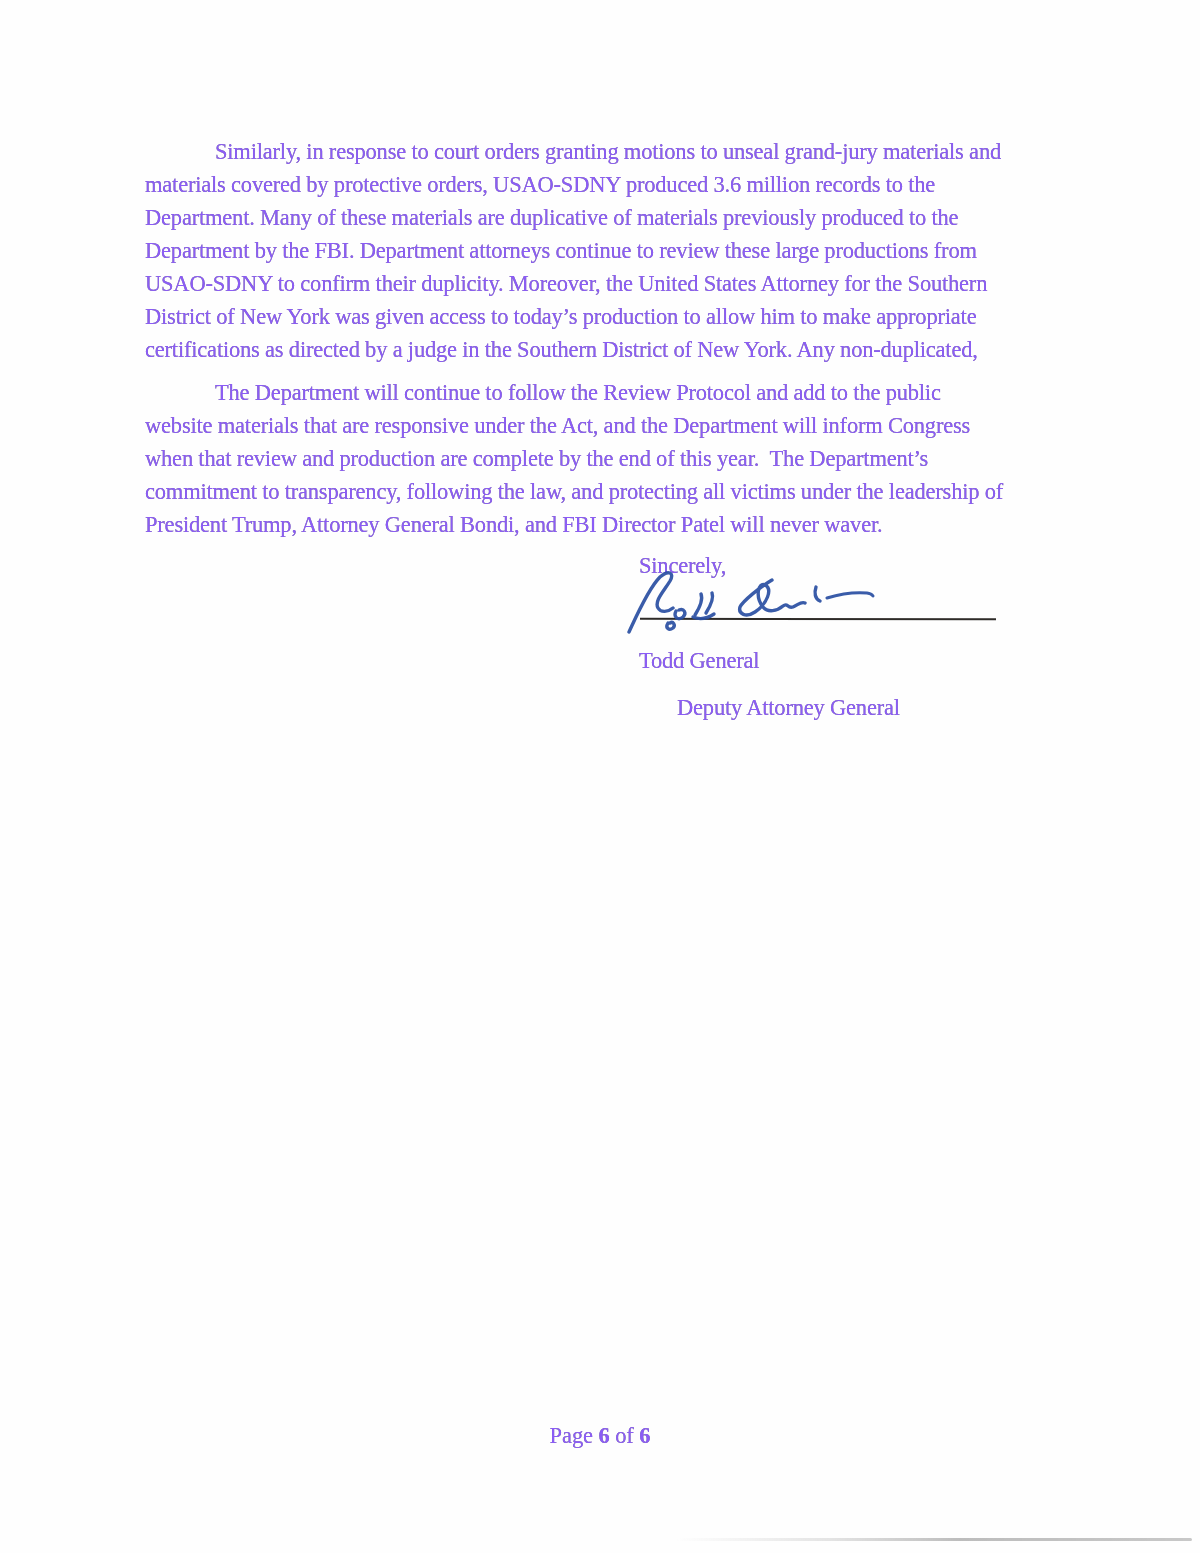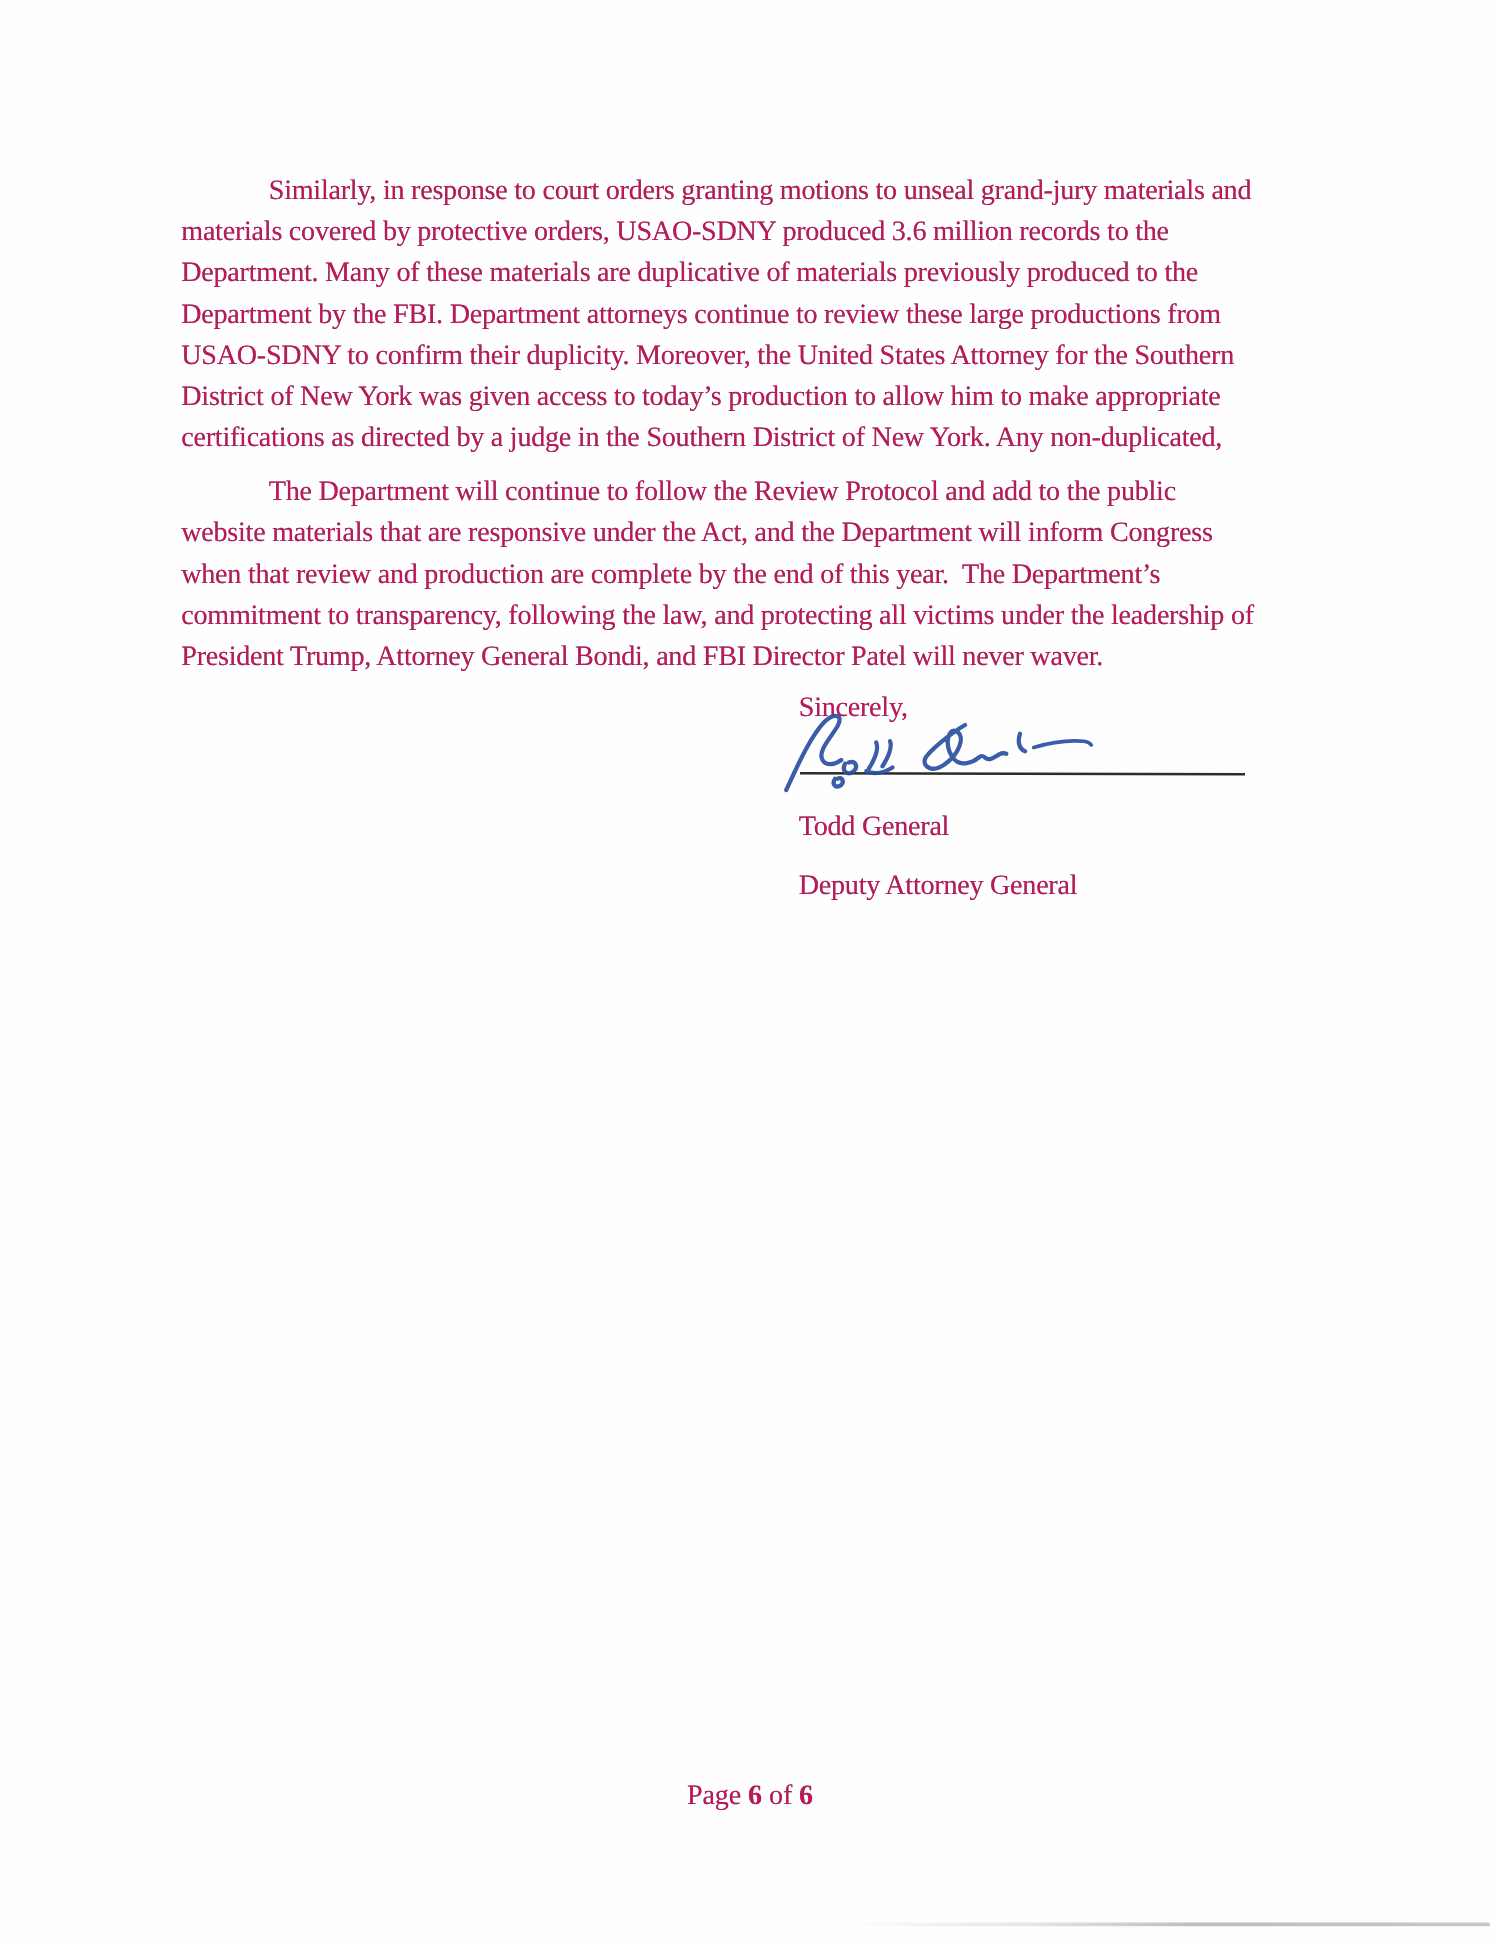--- a/index.html
+++ b/index.html
@@ -2,21 +2,21 @@
 <html><head>
 <meta charset="utf-8">
 <style>
   html, body { margin: 0; padding: 0; background: #ffffff; }
   .page {
     position: relative;
     width: 1200px;
     height: 1553px;
     background: #fefefe;
     font-family: "Liberation Serif", serif;
-    color: #be185d;
+    color: #8b5cf6;
     font-size: 22.5px;
     letter-spacing: -0.2px;
     overflow: hidden;
     text-shadow: 0 0 0.4px rgba(20,20,20,0.55);
   }
   .content {
     position: absolute;
     left: 145px;
     top: 135px;
     width: 950px;
@@ -46,21 +46,21 @@
     background: #2e2b28;
     transform: rotate(0.12deg);
   }
   .sig-svg {
     position: absolute;
     left: -24px;
     top: -17px;
     overflow: visible;
   }
   .name-line { height: 33px; line-height: 33px; margin-top: 0; }
-  .title-line { height: 33px; line-height: 33px; margin-top: 14px; }
+  .title-line { height: 33px; line-height: 33px; margin-top: 14px; margin-left: 38px; }
   .footer {
     position: absolute;
     top: 1423px;
     left: 0;
     width: 100%;
     text-align: center;
     letter-spacing: -0.1px;
   }
   .footer b { font-weight: bold; }
   .artifact {

